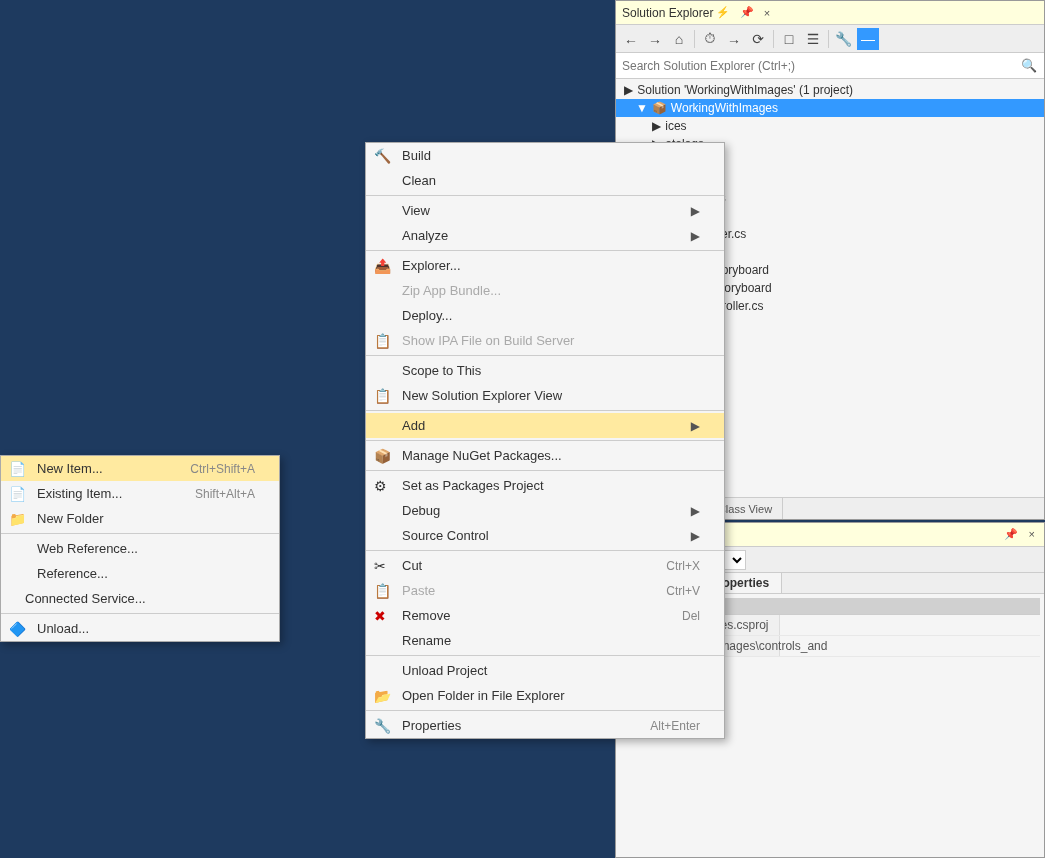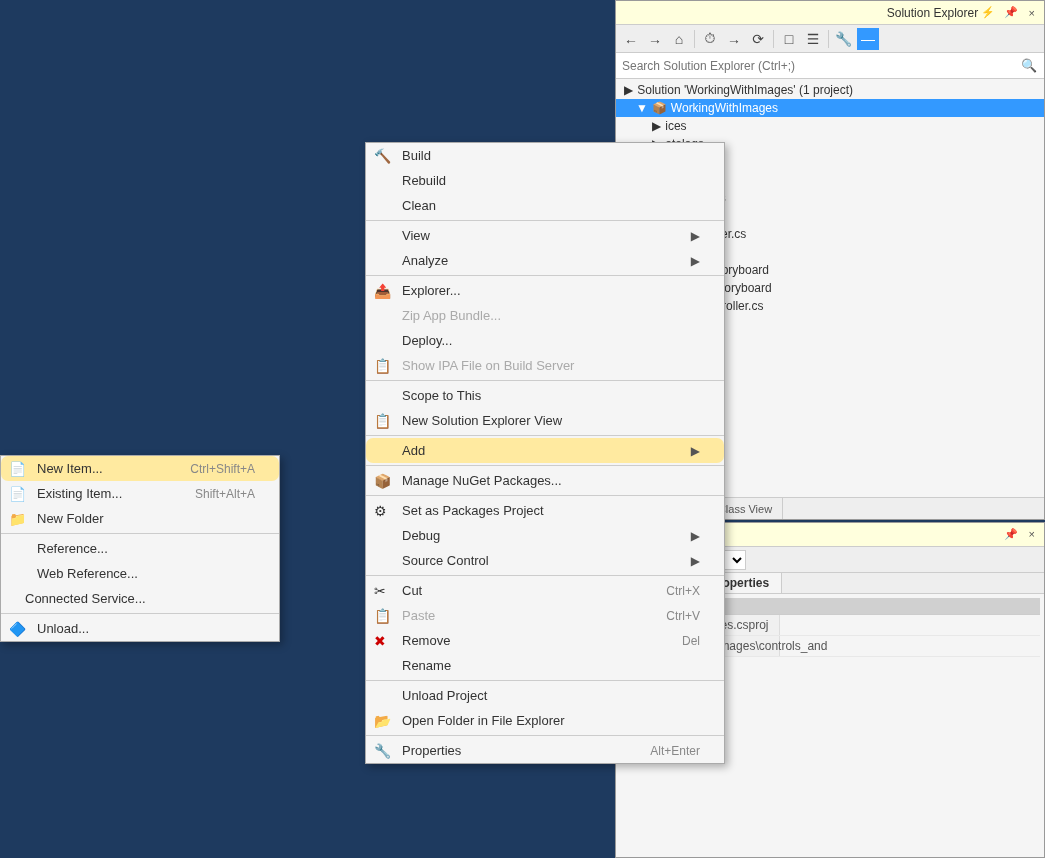--- a/index.html
+++ b/index.html
@@ -24,21 +24,21 @@
       border: 1px solid #999;
       display: flex;
       flex-direction: column;
     }
     .se-title-bar {
       background: #ffd;
       border-bottom: 1px solid #ccc;
       padding: 3px 6px;
       display: flex;
       align-items: center;
-      justify-content: flex-end;
+      justify-content: flex-start;
       height: 24px;
     }
     .se-title-text {
       font-size: 12px;
       color: #333;
       font-weight: normal;
     }
     .se-title-buttons {
       display: flex;
       gap: 4px;
@@ -185,21 +185,21 @@
     .cm-item {
       padding: 5px 24px 5px 36px;
       display: flex;
       align-items: center;
       justify-content: space-between;
       cursor: pointer;
       color: #333;
       position: relative;
       white-space: nowrap;
     }
-    .cm-item.highlighted { background: #ffeaa0; border-radius: 7px; }
+    .cm-item.highlighted { background: #ffeaa0; }
     .cm-item.disabled { color: #aaa; cursor: default; }
     .cm-separator {
       height: 1px;
       background: #ccc;
       margin: 2px 0;
     }
     .cm-item-icon {
       position: absolute;
       left: 8px;
       font-size: 14px;
@@ -360,23 +360,20 @@
   </div>
 </div>
 
 <div class="context-menu">
 
   <div class="cm-item">
     <span class="cm-item-icon">🔨</span>
     <span class="cm-item-label">Build</span>
   </div>
 
-  <div class="cm-item">
-    <span class="cm-item-label">Rebuild</span>
-  </div>
 
   <div class="cm-item">
     <span class="cm-item-label">Clean</span>
   </div>
   <div class="cm-separator"></div>
 
   <div class="cm-item">
     <span class="cm-item-label">View</span>
     <span class="cm-item-arrow">▶</span>
   </div>
@@ -498,25 +495,25 @@
     <span class="cm-item-shortcut">Shift+Alt+A</span>
   </div>
 
   <div class="cm-item" style="padding-left: 36px;">
     <span class="cm-item-icon">📁</span>
     <span class="cm-item-label">New Folder</span>
   </div>
   <div class="cm-separator"></div>
 
   <div class="cm-item" style="padding-left: 36px;">
+    <span class="cm-item-label">Web Reference...</span>
+  </div>
+
+  <div class="cm-item" style="padding-left: 36px;">
     <span class="cm-item-label">Reference...</span>
-  </div>
-
-  <div class="cm-item" style="padding-left: 36px;">
-    <span class="cm-item-label">Web Reference...</span>
   </div>
 
   <div class="cm-item" style="padding-left: 24px;">
     <span class="cm-item-label">Connected Service...</span>
   </div>
   <div class="cm-separator"></div>
 
   <div class="cm-item" style="padding-left: 36px;">
     <span class="cm-item-icon" style="color:#0066cc;">🔷</span>
     <span class="cm-item-label">Unload...</span>

